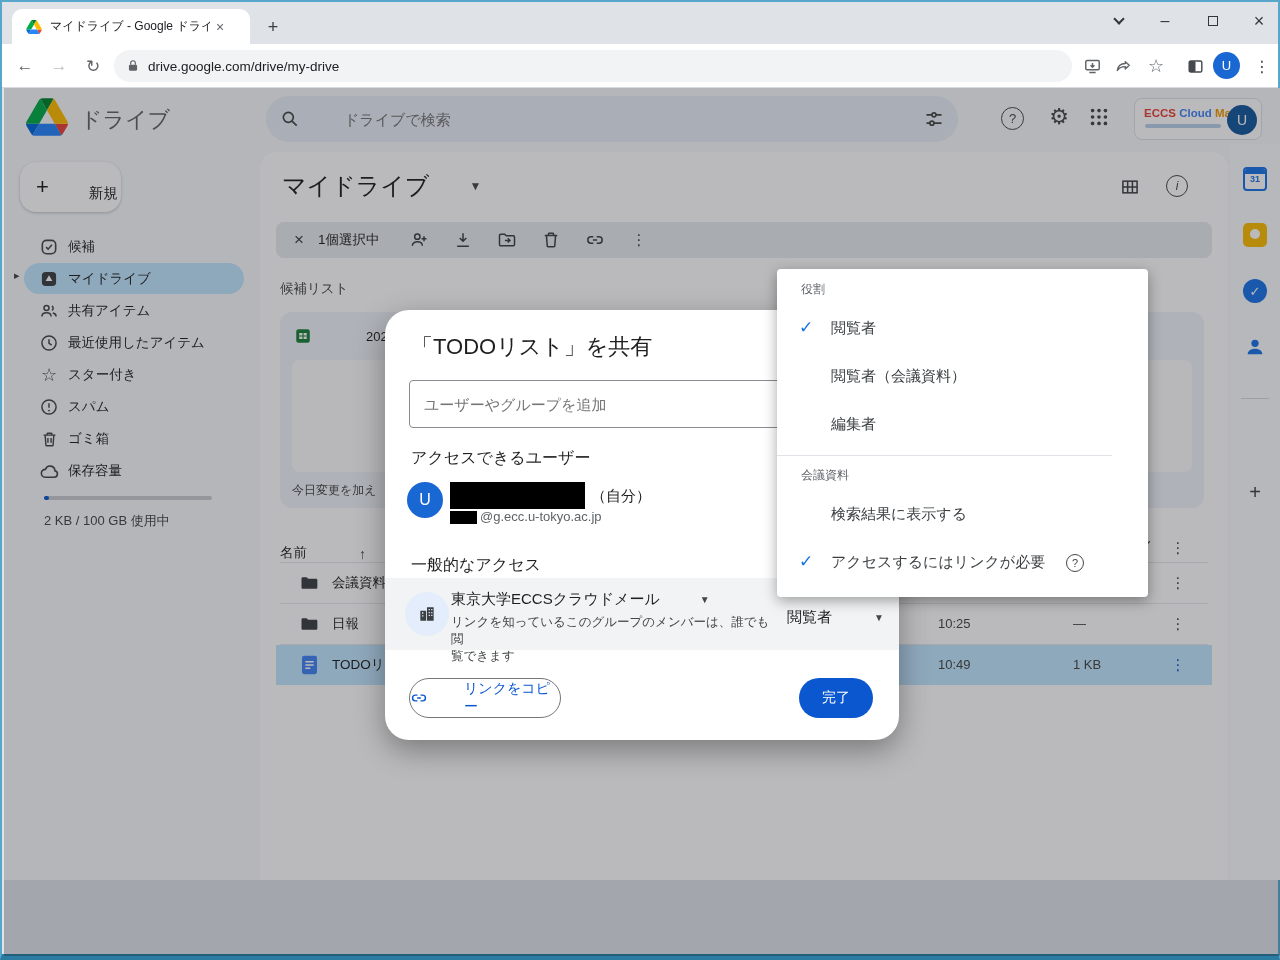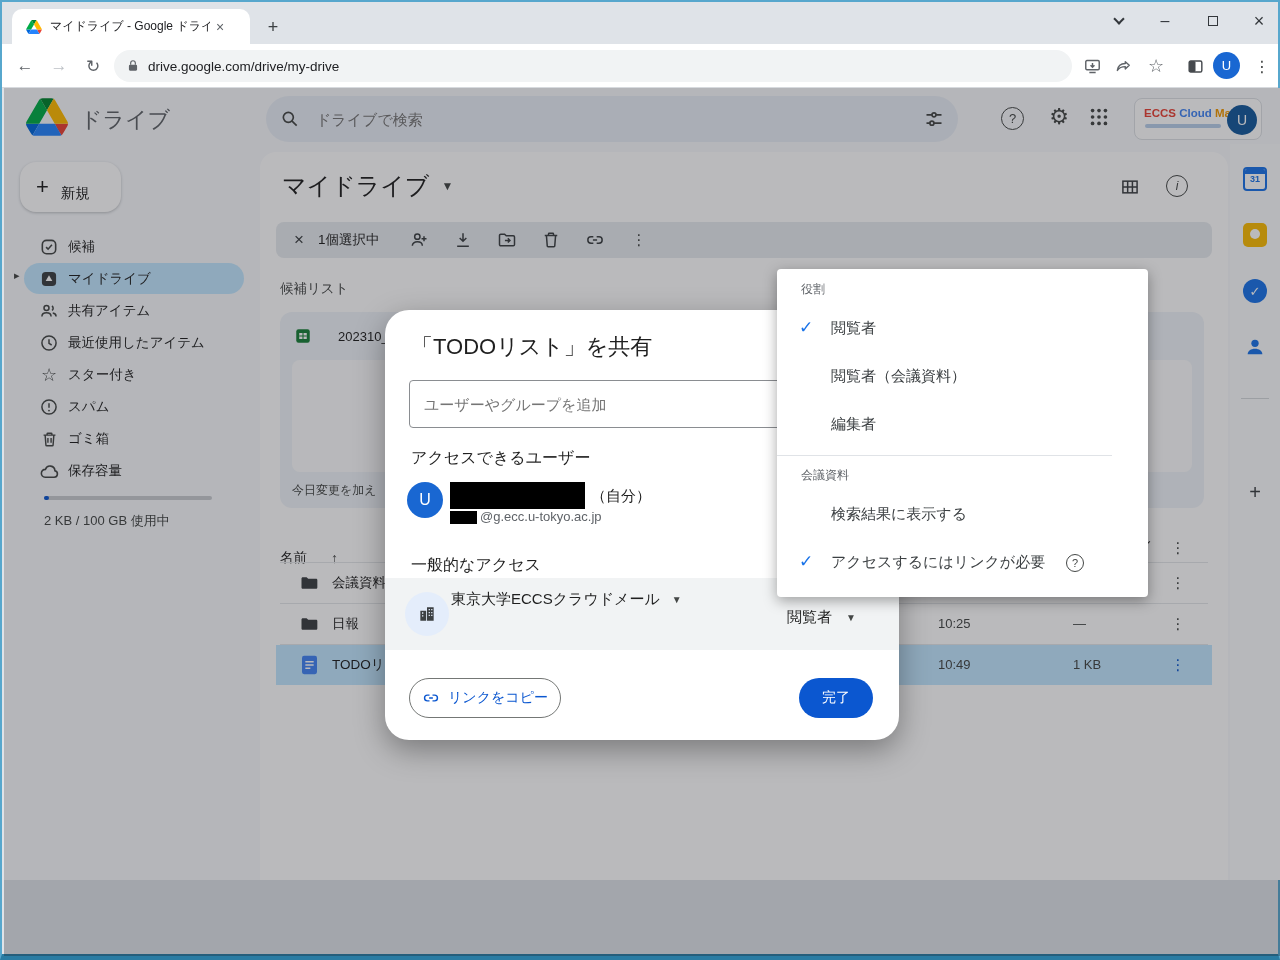--- a/index.html
+++ b/index.html
@@ -1,19 +1,19 @@
 <!DOCTYPE html>
 <html lang="ja"><head>
 <meta charset="utf-8">
 <style>
   * { margin:0; padding:0; box-sizing:border-box; }
   html,body { width:1280px; height:960px; }
   body { font-family:"Liberation Sans","DejaVu Sans",sans-serif; background:#2e86b5; overflow:hidden; }
   .abs { position:absolute; }
-  .flex { display:flex; align-items:center; }
+  .flex { display:flex; align-items:center;gap:28px; }
   .ic { display:flex; align-items:center; justify-content:center; }
   svg { display:block; }
 
   
   #window { position:absolute; inset:0; border:2px solid #57a7cd; border-bottom:6px solid #2a7ca3; background:#dfe3e8; }
 
   
   #tabstrip { position:absolute; left:0; top:0; right:0; height:42px; background:#dfe3e8; }
   #tab { position:absolute; left:10px; top:7px; width:238px; height:35px; background:#fff; border-radius:10px 10px 0 0; display:flex; align-items:center; padding:0 8px 0 14px; }
   #tab .title { font-size:12px; color:#202124; white-space:nowrap; overflow:hidden; width:160px; margin-left:8px; }
@@ -331,21 +331,21 @@
           <span style="font-size:13px;color:#1f1f1f;margin-left:26px;">202310_</span>
         </div>
         <div class="abs" style="left:12px;top:48px;width:198px;height:112px;background:#fdfdfe;border-radius:8px;"></div>
         <div class="abs" style="left:12px;top:170px;font-size:12px;color:#444746;white-space:nowrap;overflow:hidden;width:198px;">今日変更を加え</div>
       </div>
 
       <div class="abs" style="left:758px;top:160px;width:186px;height:196px;background:#f0f4f9;border-radius:12px;">
         <div class="abs" style="left:12px;top:48px;width:162px;height:112px;background:#fdfdfe;border-radius:8px;"></div>
       </div>
 
-      <div class="abs flex" style="left:20px;top:392px;height:28px;">
+      <div class="abs flex" style="left:20px;top:382px;height:28px;align-items:flex-end;">
         <span style="font-size:13.5px;color:#1f1f1f;">名前</span>
         <span style="font-size:14px;color:#444746;margin-left:24px;">↑</span>
       </div>
       <div class="abs" style="left:810px;top:386px;font-size:13.5px;color:#1f1f1f;white-space:nowrap;">ファイルサイ</div>
       <div class="abs ic dots" style="left:906px;top:382px;width:24px;height:28px;">⋮</div>
       <div class="rowdiv" style="top:410px;"></div>
 
       <div class="abs" style="left:16px;top:411px;width:936px;height:40px;">
         <span class="abs ic" style="left:22px;top:9px;width:22px;height:22px;">
           <svg width="20" height="20" viewBox="0 0 24 24">
@@ -406,20 +406,23 @@
       <div class="abs ic" style="left:20px;top:14px;width:44px;height:44px;background:#e4edfb;border-radius:50%;">
         <svg width="20" height="20" viewBox="0 0 24 24" fill="#3c4043">
             <path d="M4 20V8h7v12zM12 20V4h8v16z"></path>
             <path fill="#e4edfb" d="M6 10h1.6v1.6H6zm0 3.4h1.6V15H6zM14 6h1.5v1.5H14zm3 0h1.5v1.5H17zM14 9.5h1.5V11H14zm3 0h1.5V11H17zM14 13h1.5v1.5H14zm3 0h1.5v1.5H17z"></path>
           </svg>
       </div>
       <div class="abs flex" style="left:66px;top:12px;">
         <span style="font-size:15px;color:#1f1f1f;">東京大学ECCSクラウドメール</span>
         <span style="font-size:10px;color:#444746;margin-left:12px;">▼</span>
       </div>
+      <div class="abs" style="left:66px;top:36px;font-size:12.5px;color:#444746;line-height:17px;width:330px;">
+        <span>リンクを知っているこのグループのメンバーは、誰でも閲</span><br><span>覧できます</span>
+      </div>
       <div class="abs flex" style="left:396px;top:24px;height:30px;padding:0 6px;border-radius:15px;">
         <span style="font-size:15px;color:#1f1f1f;">閲覧者</span>
         <span style="font-size:10px;color:#444746;margin-left:14px;">▼</span>
       </div>
     </div>
 
     <div class="abs flex" style="left:24px;top:368px;width:152px;height:40px;border:1px solid #747775;border-radius:20px;justify-content:center;">
       <span>
         <svg width="18" height="18" viewBox="0 0 24 24" fill="none" stroke="#0b57d0" stroke-width="1.9">
             <path d="M9.5 12h5M10 8.2H7.2a3.8 3.8 0 000 7.6H10M14 8.2h2.8a3.8 3.8 0 010 7.6H14"></path>

